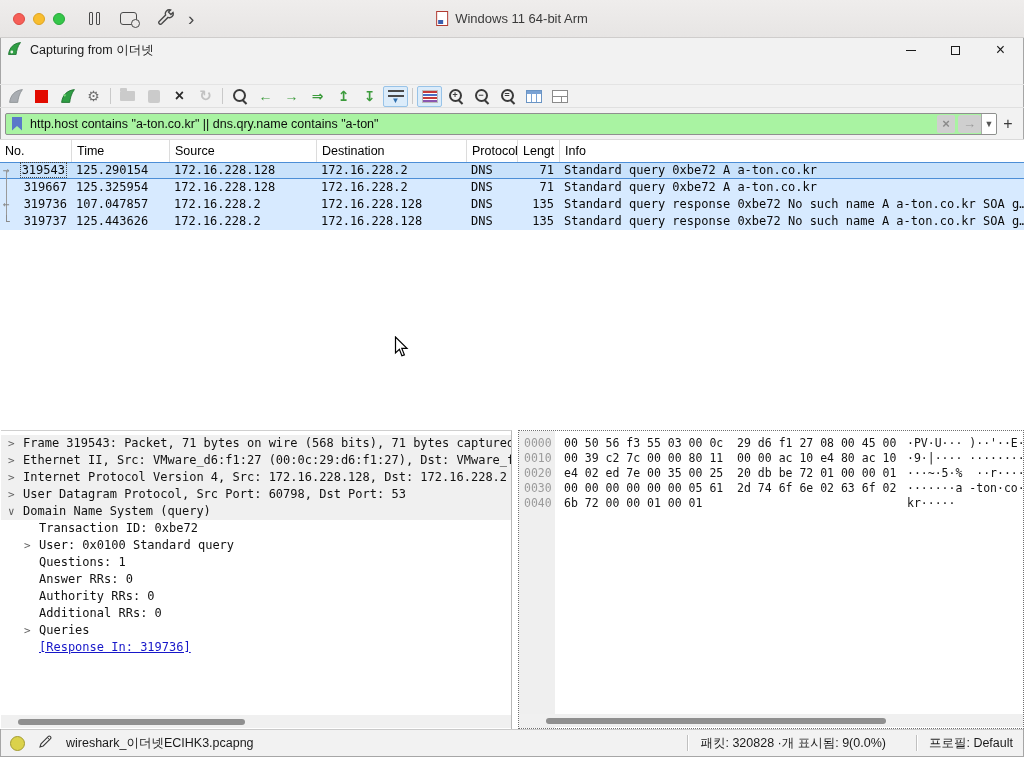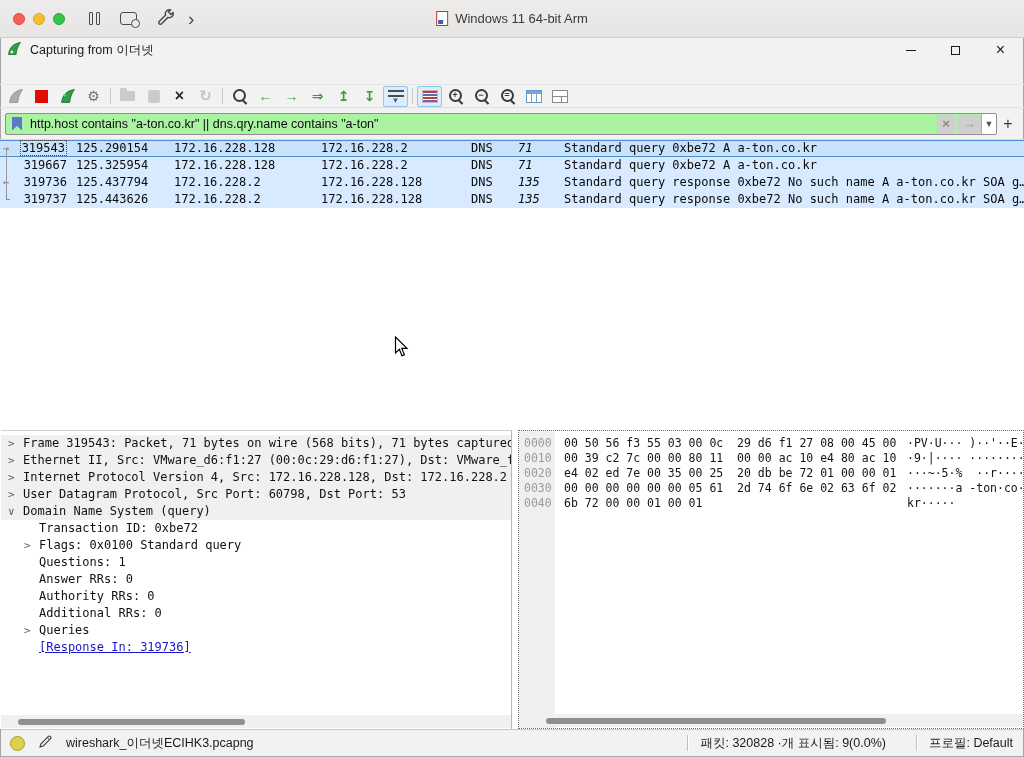--- a/index.html
+++ b/index.html
@@ -95,21 +95,21 @@
   .plist { position:absolute; top:101px; left:0; right:0; height:291px; background:#fff; border-top:1px solid #dadada; }
   .pgrid { display:grid; grid-template-columns:72px 98px 147px 150px 51px 42px 1fr; }
   .phead { height:22px; font-size:12.5px; color:#000; }
   .phead .hc { padding-left:5px; border-right:1px solid #dcdcdc; display:flex; align-items:center;
                white-space:nowrap; overflow:hidden; }
   .phead .hc:last-child { border-right:none; }
   .prows { position:relative; font-family:"DejaVu Sans Mono","Liberation Mono",monospace; font-size:12px; color:#0a0a0a; }
   .prow { height:17px; line-height:17px; background:#d7eaff; white-space:nowrap; }
   .prow > span { overflow:hidden; }
   .prow .no { text-align:right; padding-right:5px; position:relative; }
-  .prow .len { text-align:left; padding-right:6px;font-style:italic; }
+  .prow .len { text-align:right; padding-right:6px; }
   .prow .tm,.prow .src,.prow .dst,.prow .proto,.prow .info { padding-left:4px; }
   .prow.selected { background:#c9e2fb; box-shadow:inset 0 1px #4c8ed6, inset 0 -1px #4c8ed6; }
   .prow.selected .noval { border:1px dotted #444; padding:0 1px; }
   .marker { position:absolute; left:3px; top:0; width:14px; color:#8a8a8a; font-size:11px; text-align:left; padding:0; }
   .relline { position:absolute; left:6px; top:9px; width:1px; height:51px; background:#9a9a9a; }
 
   
   .lower { position:absolute; top:392px; left:0; right:0; height:299px; background:#fff; }
   .details { position:absolute; top:0; left:1px; width:511px; height:100%; background:#fff;
              border-top:1px solid #cfcfcf; border-right:1px solid #b8b8b8; overflow:hidden;
@@ -268,20 +268,29 @@
         <span class="bookmark"></span>
         <span class="filter-text">http.host contains "a-ton.co.kr" || dns.qry.name contains "a-ton"</span>
         <span class="f-clear">×</span>
         <span class="f-apply">→</span>
         <span class="f-drop">▼</span>
       </div>
       <span class="f-plus">+</span>
     </div>
 
     <div class="plist">
+      <div class="pgrid phead">
+        <span class="hc">No.</span>
+        <span class="hc">Time</span>
+        <span class="hc">Source</span>
+        <span class="hc">Destination</span>
+        <span class="hc">Protocol</span>
+        <span class="hc">Lengt</span>
+        <span class="hc">Info</span>
+      </div>
       <div class="prows">
         <div class="relline"></div>
 
         <div class="pgrid prow selected">
           <span class="no"><i class="marker">→</i><span class="noval">319543</span></span>
           <span class="tm">125.290154</span>
           <span class="src">172.16.228.128</span>
           <span class="dst">172.16.228.2</span>
           <span class="proto">DNS</span>
           <span class="len">71</span>
@@ -293,21 +302,21 @@
           <span class="tm">125.325954</span>
           <span class="src">172.16.228.128</span>
           <span class="dst">172.16.228.2</span>
           <span class="proto">DNS</span>
           <span class="len">71</span>
           <span class="info">Standard query 0xbe72 A a-ton.co.kr</span>
         </div>
 
         <div class="pgrid prow">
           <span class="no"><i class="marker">←</i><span>319736</span></span>
-          <span class="tm">125.437794</span>
+          <span class="tm">107.047857</span>
           <span class="src">172.16.228.2</span>
           <span class="dst">172.16.228.128</span>
           <span class="proto">DNS</span>
           <span class="len">135</span>
           <span class="info">Standard query response 0xbe72 No such name A a-ton.co.kr SOA g…</span>
         </div>
 
         <div class="pgrid prow">
           <span class="no"><i class="marker">└</i><span>319737</span></span>
           <span class="tm">125.443626</span>
@@ -322,21 +331,21 @@
 
     <div class="lower">
 
       <div class="details">
         <div class="dline shaded"><span class="ex">&gt;</span><span class="txt">Frame 319543: Packet, 71 bytes on wire (568 bits), 71 bytes captured</span></div>
         <div class="dline shaded"><span class="ex">&gt;</span><span class="txt">Ethernet II, Src: VMware_d6:f1:27 (00:0c:29:d6:f1:27), Dst: VMware_f3</span></div>
         <div class="dline shaded"><span class="ex">&gt;</span><span class="txt">Internet Protocol Version 4, Src: 172.16.228.128, Dst: 172.16.228.2</span></div>
         <div class="dline shaded"><span class="ex">&gt;</span><span class="txt">User Datagram Protocol, Src Port: 60798, Dst Port: 53</span></div>
         <div class="dline shaded"><span class="ex">∨</span><span class="txt">Domain Name System (query)</span></div>
         <div class="dline l1"><span class="txt">Transaction ID: 0xbe72</span></div>
-        <div class="dline l1"><span class="ex">&gt;</span><span class="txt">Flags: 0x0100 Standard query</span></div>
+        <div class="dline l1"><span class="ex">&gt;</span><span class="txt">User: 0x0100 Standard query</span></div>
         <div class="dline l1"><span class="txt">Questions: 1</span></div>
         <div class="dline l1"><span class="txt">Answer RRs: 0</span></div>
         <div class="dline l1"><span class="txt">Authority RRs: 0</span></div>
         <div class="dline l1"><span class="txt">Additional RRs: 0</span></div>
         <div class="dline l1"><span class="ex">&gt;</span><span class="txt">Queries</span></div>
         <div class="dline l1 link"><span class="txt">[Response In: 319736]</span></div>
         <div class="hscroll">
             <div class="thumb" style="left:17px;width:227px;"></div>
           </div>
       </div>

